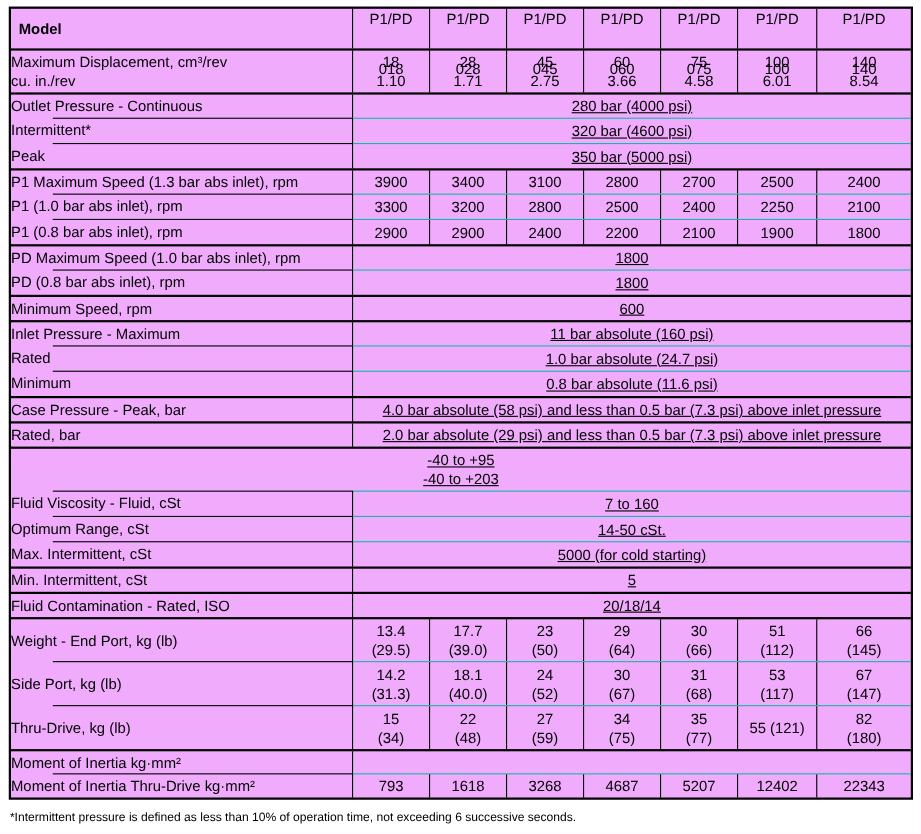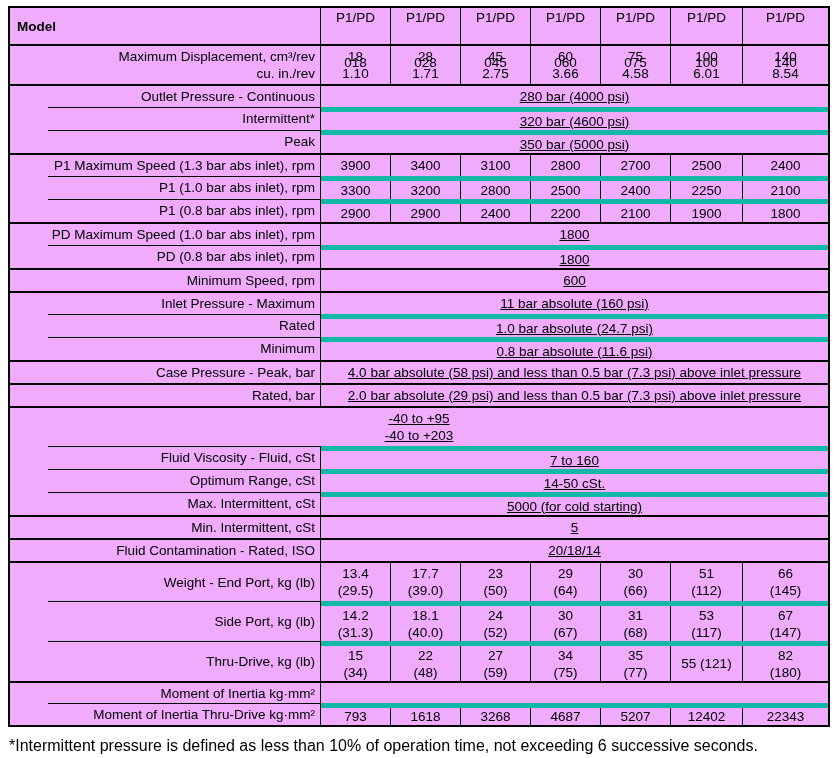--- a/index.html
+++ b/index.html
@@ -5,38 +5,38 @@
   * { margin:0; padding:0; box-sizing:border-box; }
   html,body { width:837px; height:758px; background:#ffffff; color:#000;
     font-family:"Liberation Sans","DejaVu Sans",sans-serif; font-size:13.5px; }
   .table { position:absolute; left:8px; top:6px; width:822px; border:2px solid #000; background:#f0abfc; }
   .row { display:flex; align-items:stretch; }
   .h-head { height:36px; }
   .h-s { height:23px; }
   .h-d { height:40px; }
   .h-i { height:22px; }
   .full { border-top:2px solid #000; }
-  .inset .vals { border-top:5px solid #14b8a6; }
+  .inset .vals { border-top:1px solid #14b8a6; }
   .inset .lcell::after { content:""; position:absolute; left:38px; right:0; top:0; height:1px; background:#000; }
   .lcell { flex:0 0 311px; width:311px; border-right:1px solid #000; position:relative;
-    display:flex; flex-direction:column; justify-content:center; align-items:flex-end;
+    display:flex; flex-direction:column; justify-content:center; align-items:flex-start;
     text-align:right; padding-right:5px; line-height:17px; white-space:nowrap; }
   .head-label { justify-content:center; align-items:flex-start; text-align:left;
     padding-left:7px; font-weight:bold; }
   .vals { flex:1 1 auto; display:flex; align-items:stretch; }
   .vc { display:flex; flex-direction:column; justify-content:center; align-items:center;
     text-align:center; border-right:1px solid #000; line-height:17px; }
   .vc:last-child { border-right:none; }
   .c0,.c1,.c2,.c3,.c4 { flex:0 0 70px; }
   .c5 { flex:0 0 72px; }
   .c6 { flex:1 1 auto; }
   .head .ln { font-weight:normal; line-height:16px;margin-top:29px; }
   .span-cell { flex:1; display:flex; flex-direction:column; justify-content:center;
     align-items:center; text-align:center; line-height:17px; white-space:nowrap;text-decoration:underline; }
-  .footnote { position:absolute; left:9px; top:737px; font-size:16px; }
+  .footnote { position:absolute; left:9px; top:737px; font-size:11px; }
 </style>
 </head>
 <body>
 
 <div class="table">
 
   <div class="row h-head">
     <div class="lcell head-label">Model</div>
     <div class="vals">
       <div class="vc c0 head">

